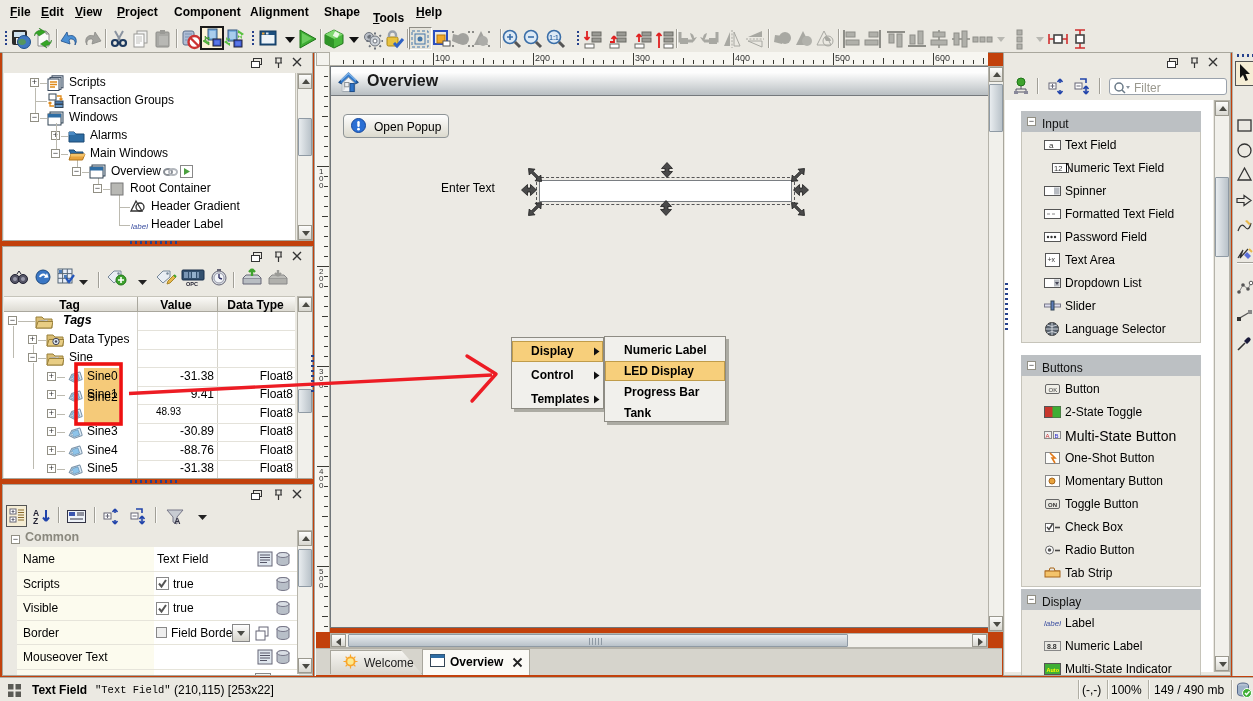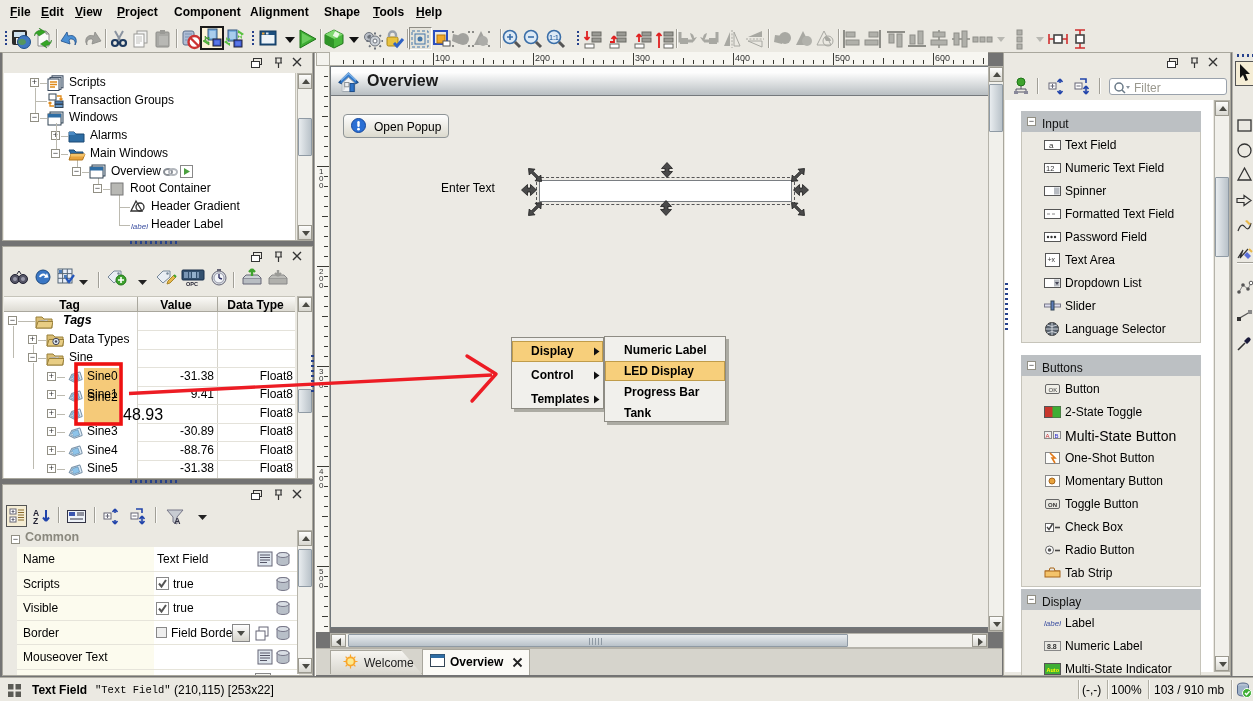--- a/index.html
+++ b/index.html
@@ -1,15 +1,15 @@
 <!DOCTYPE html>
 <html><head><meta charset="utf-8"><style>
 *{margin:0;padding:0;box-sizing:border-box}
 body{font-family:"Liberation Sans",sans-serif;font-size:12px;color:#000;}
-#root{position:relative;width:1253px;height:701px;background:#737373;overflow:hidden}
+#root{position:relative;width:1253px;height:701px;background:#c2410c;overflow:hidden}
 .abs{position:absolute}
 .sep{position:absolute;width:1px;background:#a8a69e;box-shadow:1px 0 0 #fbfaf7}
 .panel{position:absolute;border:1px solid #a9a79d;background:#ebe9e2;overflow:hidden}
 .ptitle{position:absolute;left:1px;right:1px;top:1px;height:18px;background:#f1f0eb;border-bottom:1px solid #c6c4ba;font-size:12px;color:#111;padding-left:7px;line-height:18px}
 .white{background:#fff}
 .vscroll{position:absolute;width:16px;border:1px solid #b5b3aa;background:#f1f0eb}
 .sbtn{position:absolute;left:0px;width:14px;height:15px;background:linear-gradient(#fdfdfc,#d8d7d0);border:1px solid #9b998f;}
 .sthumb{position:absolute;left:0px;width:14px;background:linear-gradient(90deg,#e8ecef,#b9c2c9);border:1px solid #8f9aa4;border-radius:1px}
 .arrowup{width:0;height:0;border-left:4px solid transparent;border-right:4px solid transparent;border-bottom:5px solid #4a4a44;position:absolute;left:3px;top:4px}
 .arrowdn{width:0;height:0;border-left:4px solid transparent;border-right:4px solid transparent;border-top:5px solid #4a4a44;position:absolute;left:3px;top:5px}
@@ -26,21 +26,21 @@
 <body>
 <div id="root">
     <div class="abs" style="left:0;top:0;width:1253px;height:26px;background:#ebe9e2">
       <div class="abs" style="left:10px;top:5px;font-weight:bold;font-size:12px"><u>F</u>ile</div>
       <div class="abs" style="left:41px;top:5px;font-weight:bold;font-size:12px"><u>E</u>dit</div>
       <div class="abs" style="left:75px;top:5px;font-weight:bold;font-size:12px"><u>V</u>iew</div>
       <div class="abs" style="left:117px;top:5px;font-weight:bold;font-size:12px"><u>P</u>roject</div>
       <div class="abs" style="left:174px;top:5px;font-weight:bold;font-size:12px">Component</div>
       <div class="abs" style="left:250px;top:5px;font-weight:bold;font-size:12px">Alignment</div>
       <div class="abs" style="left:324px;top:5px;font-weight:bold;font-size:12px">Shape</div>
-      <div class="abs" style="left:373px;top:5px;font-weight:bold;font-size:12px"><u>T</u>ools</div>
+      <div class="abs" style="left:373px;top:11px;font-weight:bold;font-size:12px"><u>T</u>ools</div>
       <div class="abs" style="left:416px;top:5px;font-weight:bold;font-size:12px"><u>H</u>elp</div>
     </div>
     <div class="abs" style="left:0;top:26px;width:1253px;height:27px;background:#ebe9e2;border-bottom:1px solid #9a988e">
       <div class="dothandle" style="left:5px;top:5px">
         <div class="dot" style="background:#26418c"></div>
         <div class="dot" style="background:#26418c"></div>
         <div class="dot" style="background:#26418c"></div>
         <div class="dot" style="background:#26418c"></div>
       </div>
       <svg class="abs" style="left:10px;top:2px" width="22" height="22" viewBox="0 0 22 22">
@@ -559,21 +559,21 @@
       <div class="expbox" style="left:44px;top:161.5px">+</div>
       <div class="tline" style="left:54px;top:166.5px;width:8px;height:1px"></div>
       <div class="abs" style="left:62px;top:160.0px;width:16px;height:13px"><svg width="18" height="16" viewBox="-1 -1 18 16" style="overflow:visible">
           <g transform="rotate(-18 8 7)">
             <path d="M3 7 L7 3 L14.5 3 Q15.5 3 15.5 4 L15.5 10 Q15.5 11 14.5 11 L7 11 Z" fill="#ddebf6" stroke="#7a92a8"></path>
             <path d="M7.5 4.2 L13 4.2 L13 9.8 L7.5 9.8 L4.8 7 Z" fill="#8ec4ea" stroke="#5e88ac" stroke-width="0.6"></path>
             <circle cx="6" cy="7" r="0.9" fill="#fff" stroke="#7a92a8" stroke-width="0.5"></circle>
           </g>
         </svg></div>
       <div class="abs" style="left:84px;top:143px;font-size:12px">Sine2</div>
-      <div class="abs" style="left:120px;top:158.5px;width:91px;text-align:left;font-size:16px">48.93</div>
+      <div class="abs" style="left:120px;top:158.5px;width:91px;text-align:center;font-size:10px">48.93</div>
       <div class="abs" style="left:210px;top:158.5px;width:80px;text-align:right;font-size:12px">Float8</div>
       <div class="abs" style="left:135px;top:194.25px;width:157px;height:1px;background:#e4e2da"></div>
       <div class="expbox" style="left:44px;top:180.0px">+</div>
       <div class="tline" style="left:54px;top:185.0px;width:8px;height:1px"></div>
       <div class="abs" style="left:62px;top:178.5px;width:16px;height:13px"><svg width="18" height="16" viewBox="-1 -1 18 16" style="overflow:visible">
           <g transform="rotate(-18 8 7)">
             <path d="M3 7 L7 3 L14.5 3 Q15.5 3 15.5 4 L15.5 10 Q15.5 11 14.5 11 L7 11 Z" fill="#ddebf6" stroke="#7a92a8"></path>
             <path d="M7.5 4.2 L13 4.2 L13 9.8 L7.5 9.8 L4.8 7 Z" fill="#8ec4ea" stroke="#5e88ac" stroke-width="0.6"></path>
             <circle cx="6" cy="7" r="0.9" fill="#fff" stroke="#7a92a8" stroke-width="0.5"></circle>
           </g>
@@ -1082,21 +1082,21 @@
           <div class="expbox" style="left:6px;top:6px">−</div>
           <span style="position:absolute;left:21px;top:3px">Input</span>
         </div>
       </div>
       <div class="abs" style="left:17px;top:79px;width:180px;height:211px;background:#ebe9e2;border:1px solid #c6c4ba;border-top:none"></div>
       <div class="abs" style="left:40px;top:85px;width:17px;height:14px"><svg width="17" height="14" viewBox="0 0 17 14">
           <rect x="0.5" y="2.5" width="16" height="9" fill="#fff" stroke="#555"></rect>
           <text x="5" y="10" font-size="8" fill="#333">a</text>
         </svg></div>
       <div class="abs" style="left:61px;top:84.5px;font-size:12px">Text Field</div>
-      <div class="abs" style="left:40px;top:108px;width:18px;height:14px"><svg width="17" height="14" viewBox="0 0 17 14">
+      <div class="abs" style="left:48px;top:108px;width:18px;height:14px"><svg width="17" height="14" viewBox="0 0 17 14">
           <rect x="0.5" y="2.5" width="16" height="9" fill="#fff" stroke="#555"></rect>
           <text x="2" y="10" font-size="7.5" fill="#333">12</text>
         </svg></div>
       <div class="abs" style="left:61px;top:107.5px;font-size:12px">Numeric Text Field</div>
       <div class="abs" style="left:40px;top:131px;width:17px;height:14px"><svg width="17" height="14" viewBox="0 0 17 14">
           <rect x="0.5" y="2.5" width="16" height="9" fill="#fff" stroke="#555"></rect>
           <rect x="10" y="3.5" width="5.5" height="7" fill="#b8bcc2"></rect>
         </svg></div>
       <div class="abs" style="left:61px;top:130.5px;font-size:12px">Spinner</div>
       <div class="abs" style="left:40px;top:154px;width:17px;height:14px"><svg width="17" height="14" viewBox="0 0 17 14">
@@ -1274,21 +1274,21 @@
       </svg>
       <div class="abs" style="left:32px;top:5px;font-weight:bold;font-size:12px">Text Field</div>
       <div class="abs" style="left:95px;top:6px;font-family:'Liberation Mono',monospace;font-size:10.5px">"Text Field"</div>
       <div class="abs" style="left:174px;top:5px;font-size:12px">(210,115) [253x22]</div>
       <div class="abs" style="left:1078px;top:2px;width:1px;height:19px;background:#b0aea4;box-shadow:1px 0 0 #fbfaf7"></div>
       <div class="abs" style="left:1107px;top:2px;width:1px;height:19px;background:#b0aea4;box-shadow:1px 0 0 #fbfaf7"></div>
       <div class="abs" style="left:1148px;top:2px;width:1px;height:19px;background:#b0aea4;box-shadow:1px 0 0 #fbfaf7"></div>
       <div class="abs" style="left:1231px;top:2px;width:1px;height:19px;background:#b0aea4;box-shadow:1px 0 0 #fbfaf7"></div>
       <div class="abs" style="left:1082px;top:5px;font-size:12px">(-,-)</div>
       <div class="abs" style="left:1111px;top:5px;font-size:12px">100%</div>
-      <div class="abs" style="left:1154px;top:5px;font-size:12px">103 / 910 mb</div>
+      <div class="abs" style="left:1154px;top:5px;font-size:12px">149 / 490 mb</div>
       <svg class="abs" style="left:1236px;top:4px" width="16" height="16" viewBox="0 0 16 16">
         <ellipse cx="7" cy="3.5" rx="5.5" ry="2.5" fill="#b8c4d4" stroke="#56688a"></ellipse>
         <path d="M1.5 3.5 v8 a5.5 2.5 0 0 0 11 0 v-8" fill="#9fb2c8" stroke="#56688a"></path>
         <circle cx="11" cy="11" r="4.5" fill="#3fae35" stroke="#fff"></circle>
         <path d="M9 11 l1.5 1.7 3 -3.4" stroke="#fff" stroke-width="1.4" fill="none"></path>
       </svg>
     </div>
     <svg class="abs" style="left:0;top:0;z-index:60;pointer-events:none" width="1253" height="701">
 <rect x="76" y="364" width="45" height="60" fill="none" stroke="#ee1111" stroke-width="3.6"></rect>
 <path d="M129 393.5 L492 375" stroke="#ed1c24" stroke-width="3.4" fill="none"></path>

